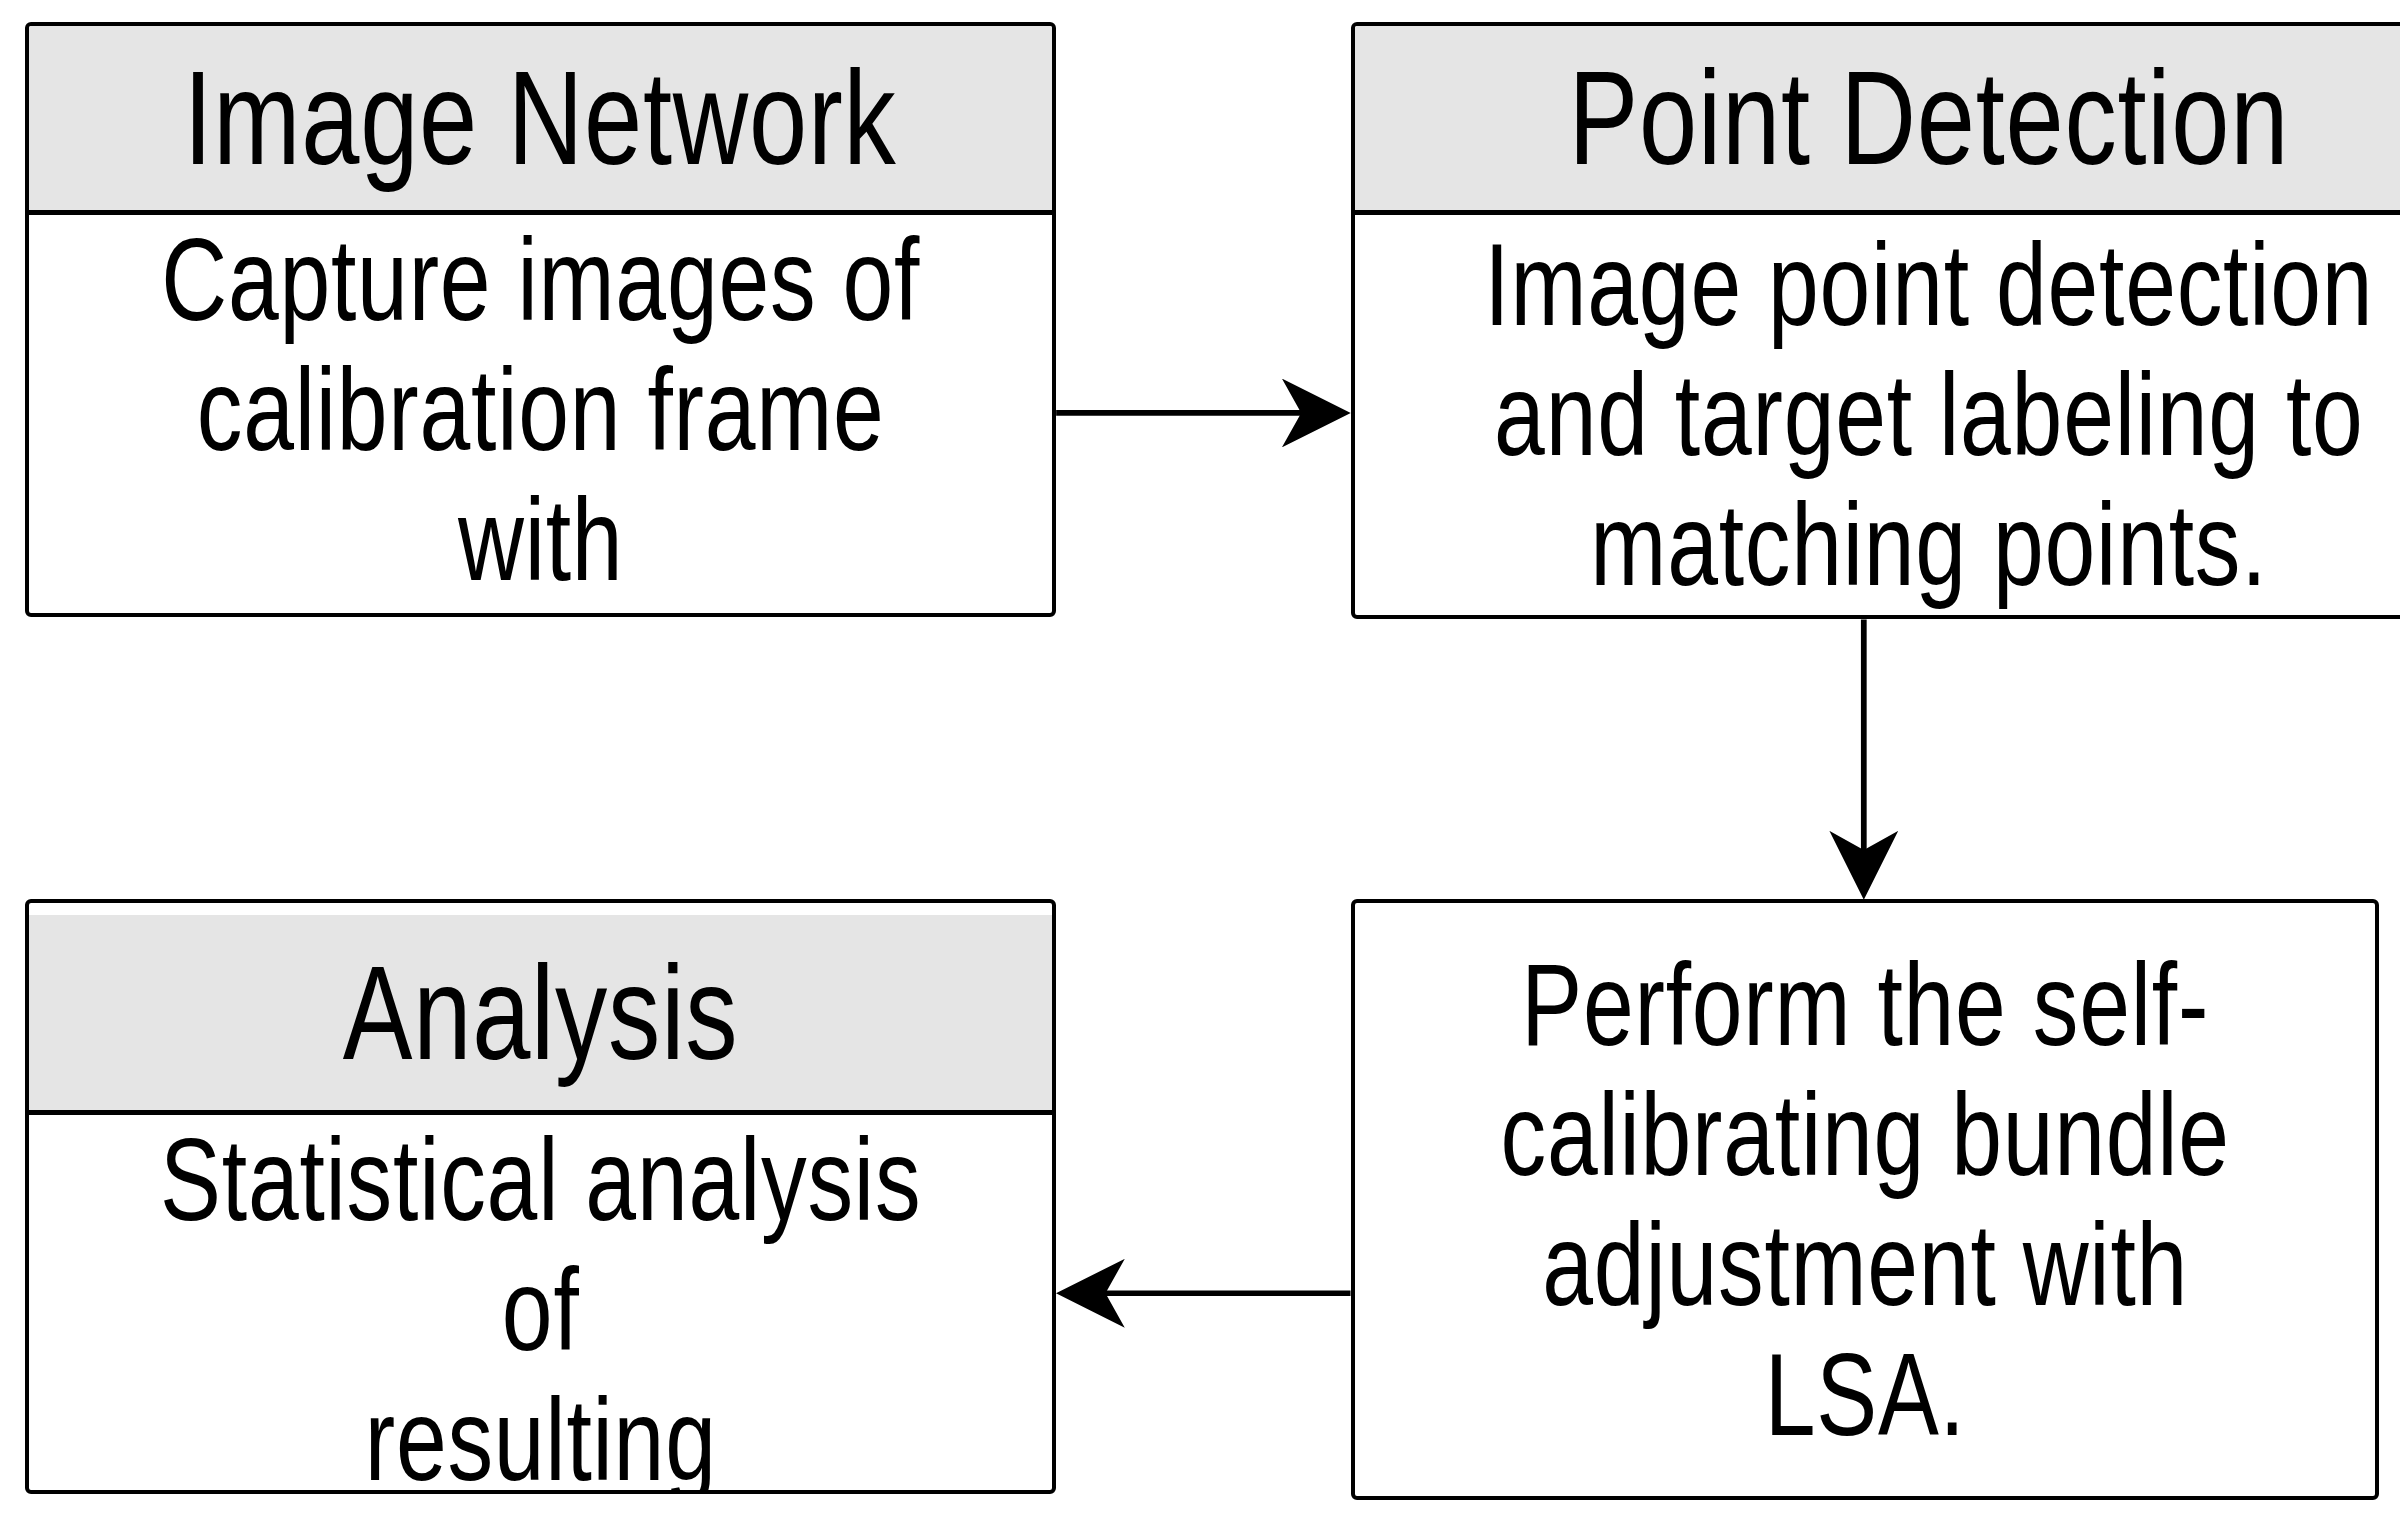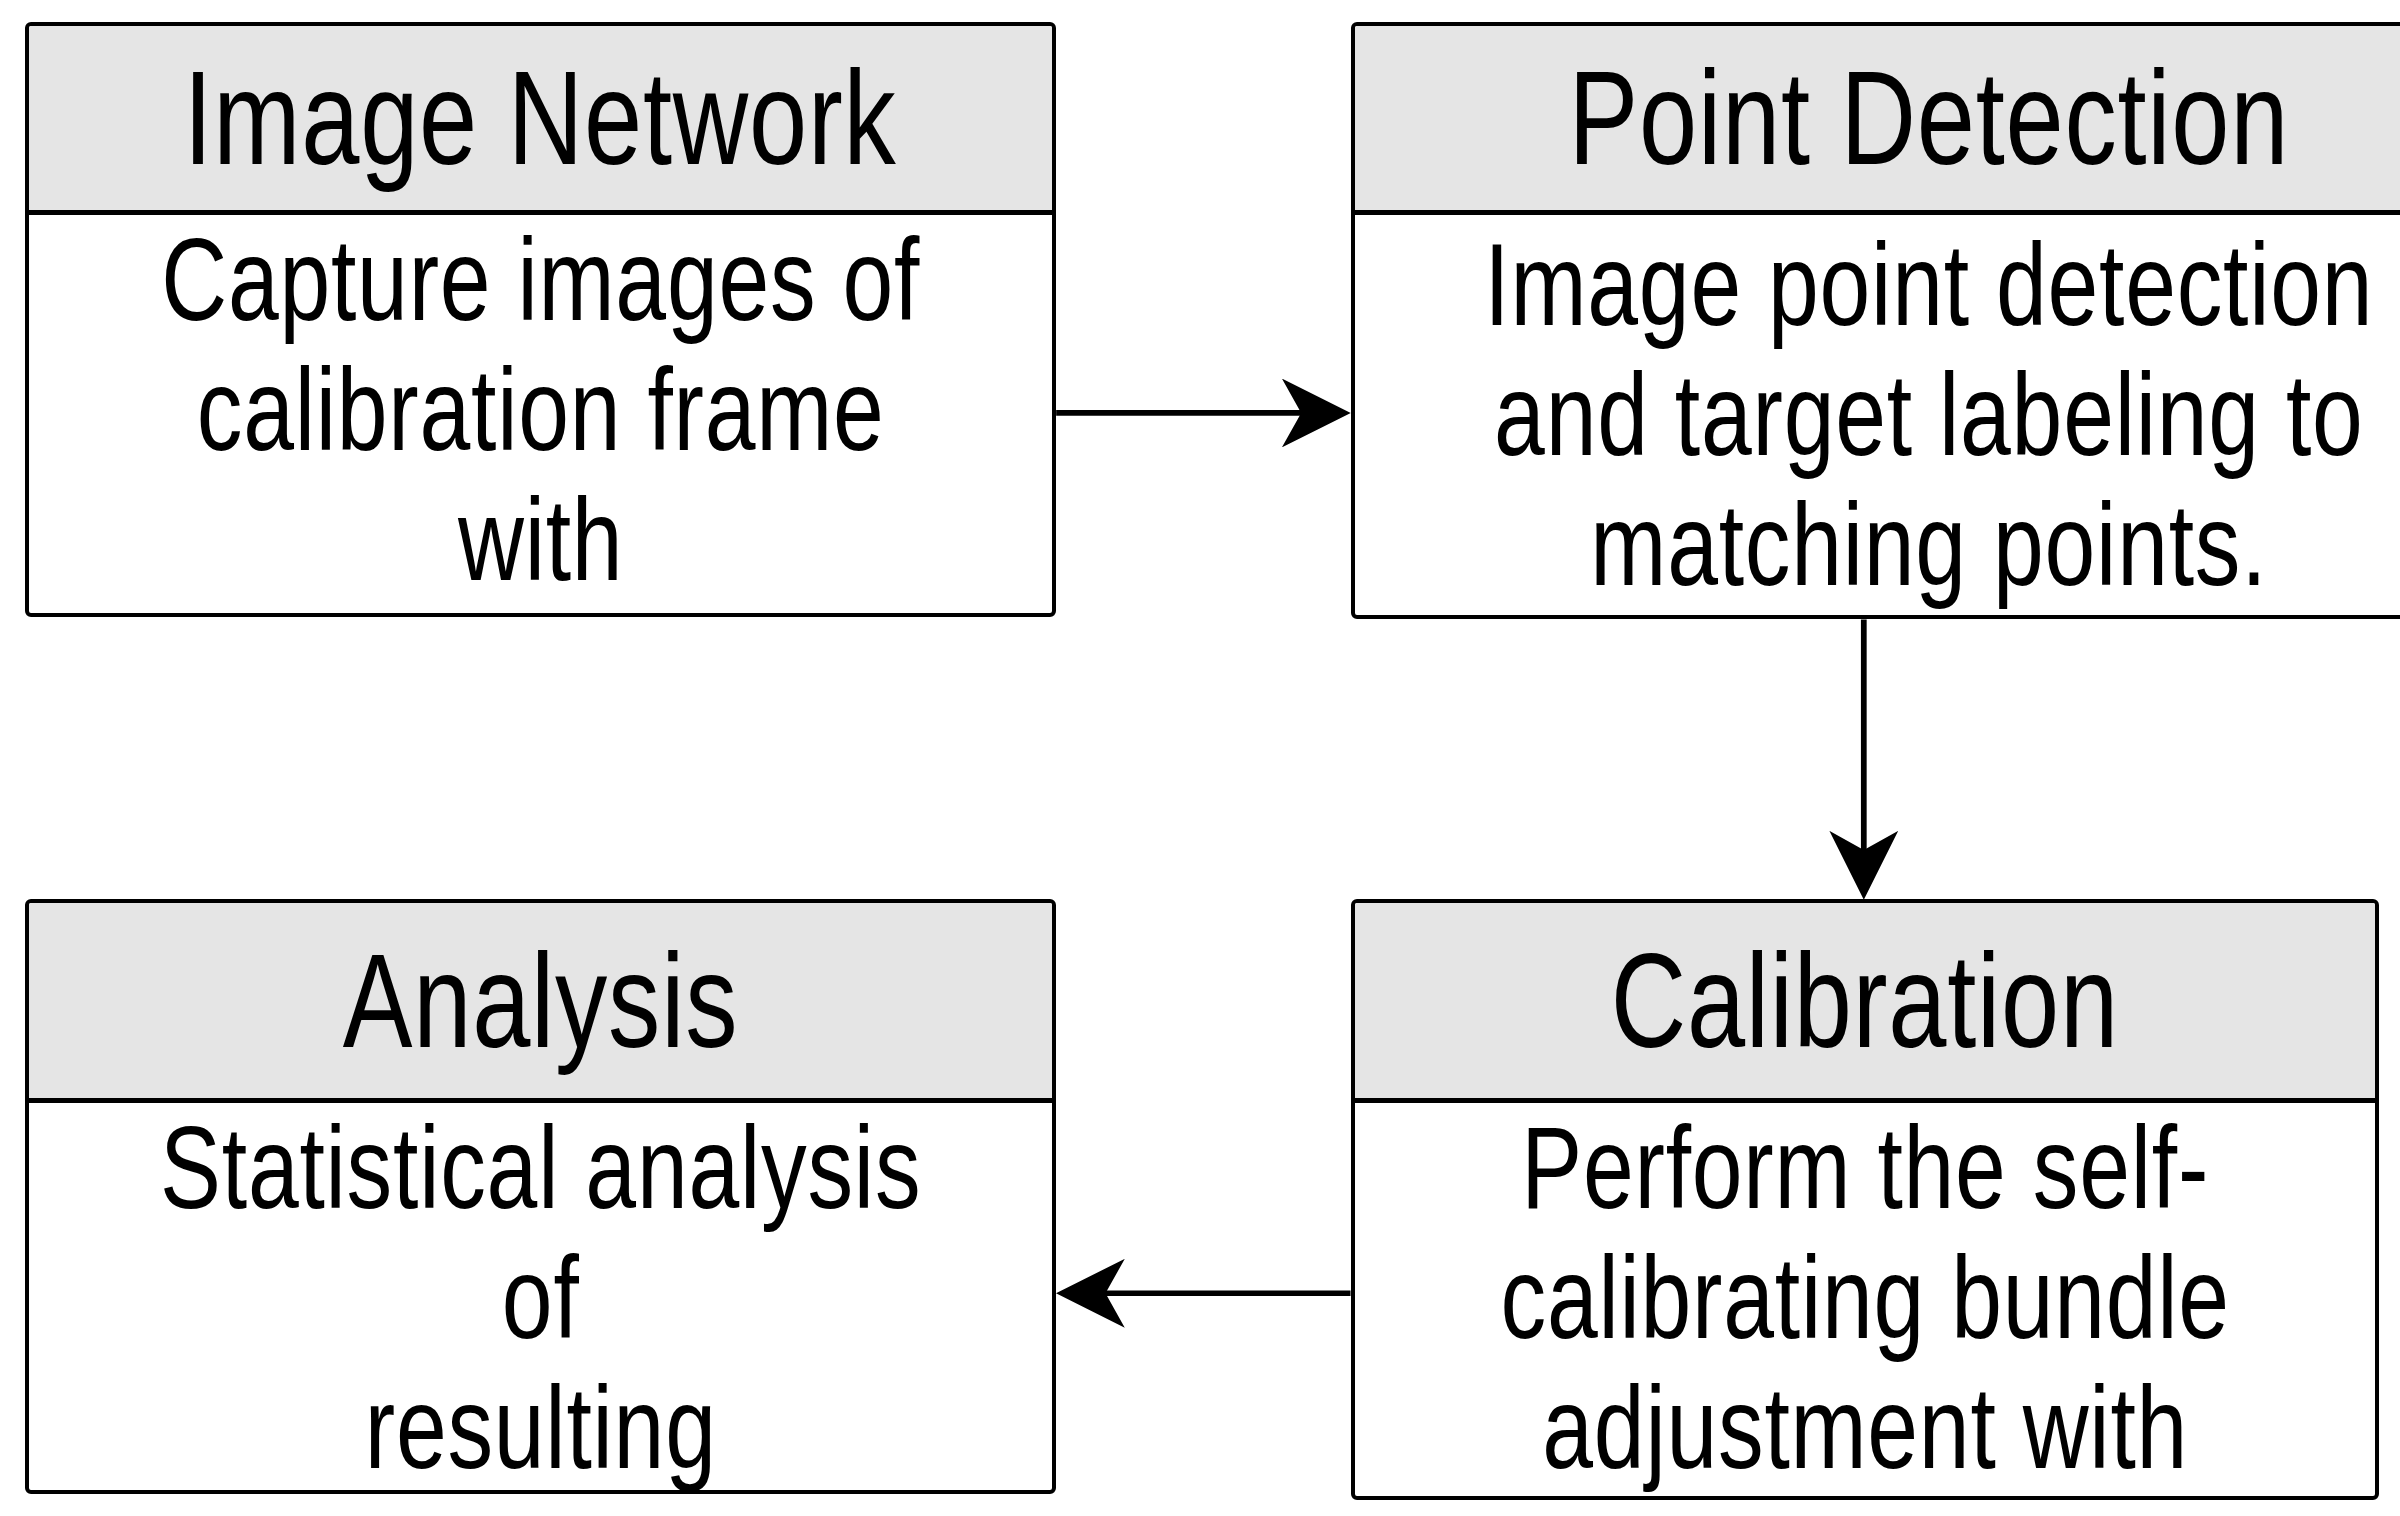--- a/index.html
+++ b/index.html
@@ -33,21 +33,21 @@
 
   .node-header {
     flex: 0 0 auto;
     height: 184px;
     background: #e5e5e5;
     border-bottom: 5.7px solid #000000;
     display: flex;
     align-items: center;
     justify-content: center;
   }
-  .row-bottom .node-header { height: 195px; }
+  .row-bottom .node-header { height: 195px; margin-top: 12px; }
 
   .node-title {
     font-size: 134px;
     line-height: 1;
     white-space: nowrap;
     transform: scaleX(0.78);
     transform-origin: 50% 50%;
     letter-spacing: 1px;
   }
   .node-body {
@@ -107,23 +107,20 @@
       <div class="node-title">Analysis</div>
     </div>
     <div class="node-body">
       <div class="node-body-text">Statistical analysis of
 resulting calibration
 performance.</div>
     </div>
   </div>
 
   <div class="node pos-br row-bottom">
-    <div class="node-header">
-      <div class="node-title">Calibration</div>
-    </div>
     <div class="node-body">
       <div class="node-body-text">Perform the self-
 calibrating bundle
 adjustment with LSA.</div>
     </div>
   </div>
 
   <svg class="edges-layer" viewBox="0 0 2511 1586" xmlns="http://www.w3.org/2000/svg">
     <defs>
       <marker id="arrowhead" viewBox="0 0 10 10" refX="9" refY="5" markerWidth="12" markerHeight="12" orient="auto" markerUnits="strokeWidth">

